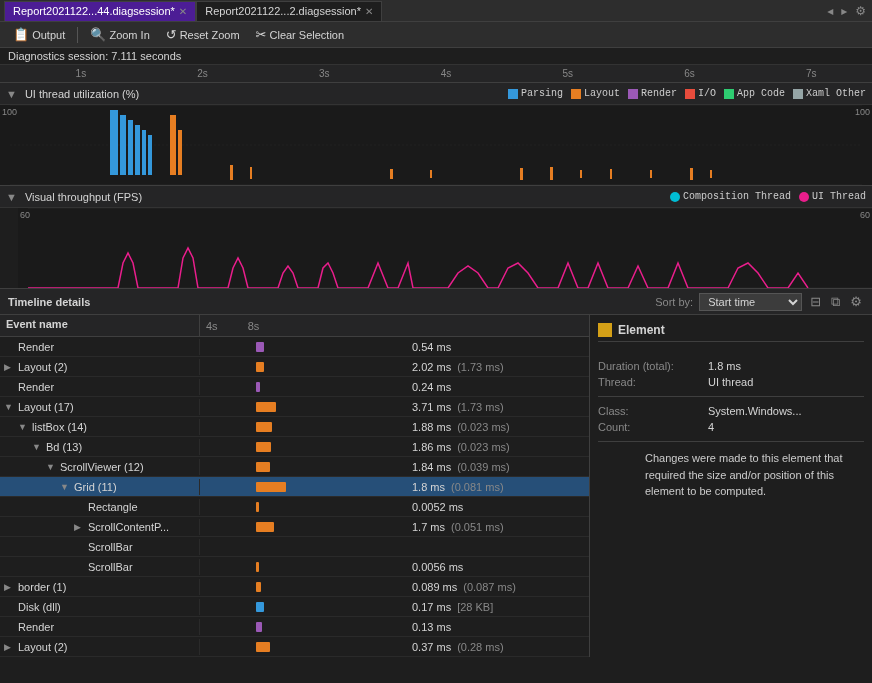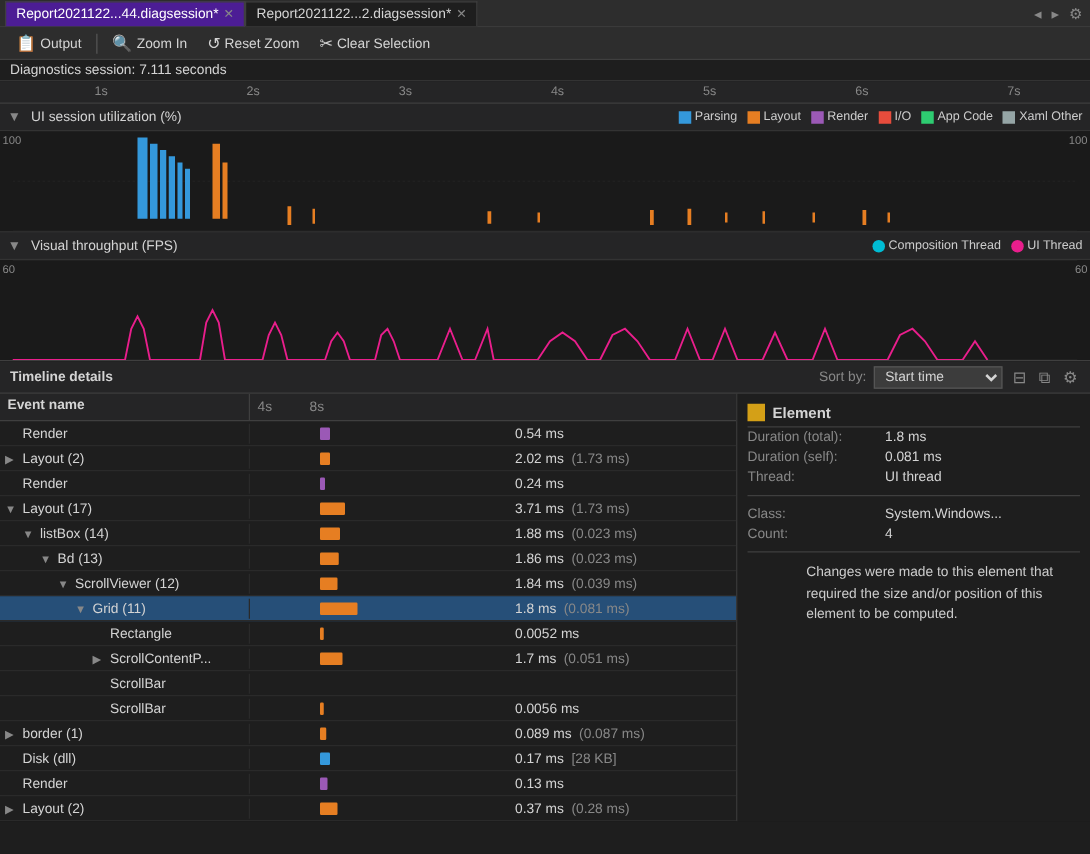--- a/index.html
+++ b/index.html
@@ -140,20 +140,21 @@
       align-items: center;
       gap: 8px;
       margin-left: auto;
     }
     .legend-item {
       display: flex;
       align-items: center;
       gap: 3px;
       font-size: 10px;
       color: #ccc;
+      font-family: Liberation Mono, monospace;
     }
     .legend-color {
       width: 10px;
       height: 10px;
     }
 
     
     .chart-canvas {
       position: relative;
       background: #1a1a1a;
@@ -313,21 +314,21 @@
     .right-details {
       flex: 1;
       background: #1e1e1e;
       padding: 8px;
       overflow-y: auto;
     }
     .right-details-header {
       display: flex;
       align-items: center;
       gap: 6px;
-      margin-bottom: 2px;
+      margin-bottom: 18px;
       padding-bottom: 4px;
       border-bottom: 1px solid #3f3f3f;
       text-align: center;
     }
     .element-icon {
       width: 14px;
       height: 14px;
       background: #d4a017;
       display: inline-block;
     }
@@ -415,21 +416,21 @@
       <div class="ruler-mark">4s</div>
       <div class="ruler-mark">5s</div>
       <div class="ruler-mark">6s</div>
       <div class="ruler-mark">7s</div>
     </div>
 </div>
 
 <div class="chart-section">
   <div class="chart-header">
     <span style="color:#888; font-size:11px;">▼</span>
-    <span class="chart-title">UI session utilization (%)</span>
+    <span class="chart-title">UI thread utilization (%)</span>
     <div class="legend" id="ui-thread-legend">
         <div class="legend-item">
           <span class="legend-color" style="background:#3498db;"></span>
           <span>Parsing</span>
         </div>
         <div class="legend-item">
           <span class="legend-color" style="background:#e67e22;"></span>
           <span>Layout</span>
         </div>
         <div class="legend-item">
@@ -492,21 +493,21 @@
         <div class="legend-item">
           <span class="legend-color" style="background:#00bcd4; border-radius:50%;"></span>
           <span>Composition Thread</span>
         </div>
         <div class="legend-item">
           <span class="legend-color" style="background:#e91e8c; border-radius:50%;"></span>
           <span>UI Thread</span>
         </div>
       </div>
   </div>
-  <div class="chart-canvas" style="height: 80px;">
+  <div class="chart-canvas" style="height: 80px; margin-left: 18px;">
     <span class="chart-left-label">60</span>
     <span class="chart-right-label">60</span>
     <svg width="852" height="80" style="position:absolute;left:10px;top:0;">
 
       <line x1="0" y1="0" x2="852" y2="0" stroke="#333" stroke-width="0.5"></line>
       <line x1="0" y1="80" x2="852" y2="80" stroke="#333" stroke-width="0.5"></line>
 
       <polyline points="0,80 90,80 95,55 100,45 105,55 110,80 150,80 155,50 160,40 165,50 170,80 200,80 205,60 210,50 215,60 220,80 250,80 255,65 260,58 265,65 270,80 290,80 295,60 300,55 305,65 310,80 340,80 350,55 360,80 370,80 380,55 385,80 420,80 430,65 440,58 450,65 460,80 470,80 480,60 490,55 500,65 510,80 530,80 540,55 550,80 560,80 570,55 580,80 600,80 610,58 620,80 640,80 650,55 660,80 700,80 710,60 720,55 730,65 740,80 760,80 770,65 780,80" fill="none" stroke="#e91e8c" stroke-width="1.5"></polyline>
     </svg>
   </div>
@@ -746,24 +747,20 @@
     <div class="right-details">
       <div class="right-details-header">
         <span class="element-icon"></span>
         <span class="right-details-title">Element</span>
       </div>
       <div class="detail-row">
         <span class="detail-label">Duration (total):</span>
         <span class="detail-value">1.8 ms</span>
       </div>
       <div class="detail-row">
-        <span class="detail-label">Duration (self):</span>
-        <span class="detail-value">0.081 ms</span>
-      </div>
-      <div class="detail-row">
         <span class="detail-label">Thread:</span>
         <span class="detail-value">UI thread</span>
       </div>
       <div class="detail-separator"></div>
       <div class="detail-row">
         <span class="detail-label">Class:</span>
         <span class="detail-value">System.Windows...</span>
       </div>
       <div class="detail-row">
         <span class="detail-label">Count:</span>

